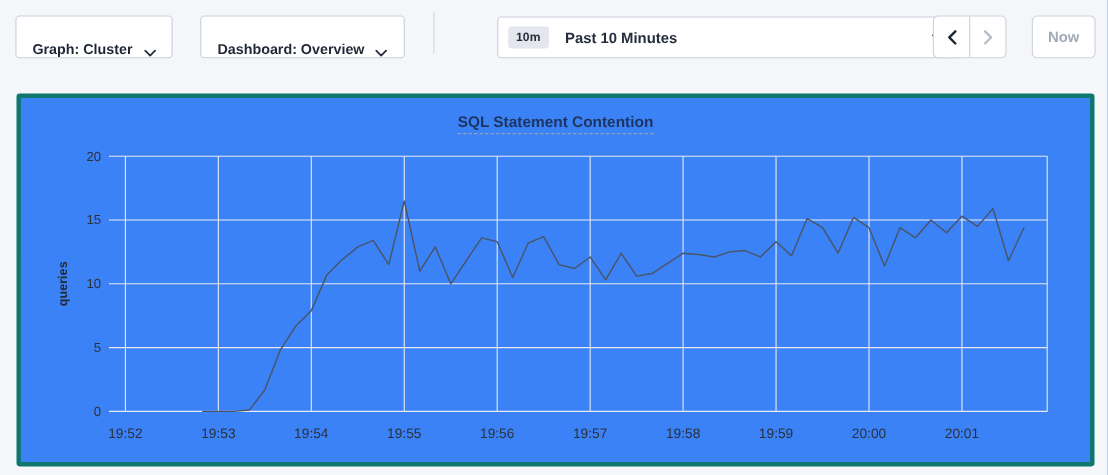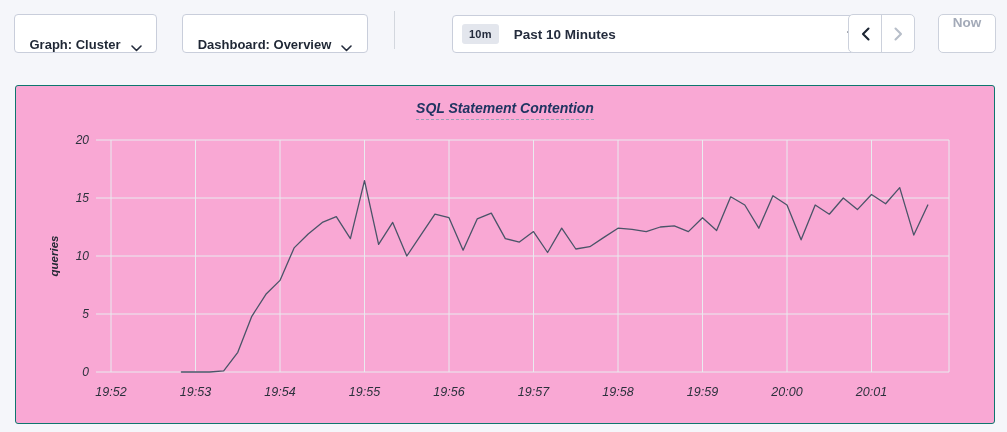--- a/index.html
+++ b/index.html
@@ -35,27 +35,27 @@
   .arrow-group {
     position:absolute; left:848px; top:14px; width:67px; height:39px;
     background:#fff; border:1px solid #ccd1dc; border-radius:5px;
     display:flex;
   }
   .arrow-cell { flex:1; display:flex; align-items:center; justify-content:center; cursor:pointer; }
   .arrow-cell.prev { border-right:1px solid #ccd1dc; }
   .now-btn {
     position:absolute; left:938px; top:14px; width:58px; height:39px;
     background:#fff; border:1px solid #ccd1dc; border-radius:5px;
-    display:flex; justify-content:center;
+    display:flex; align-items:center; justify-content:center;
     font-size:13.5px; font-weight:600; color:#a3aab8; cursor:default;
   }
   
   .card {
     position:absolute; left:15px; top:85px; width:980px; height:339px;
-    background:#f9a8d4; border:1px solid #0f766e; border-radius:3px;font-style:italic;
+    background:#3b82f6; border:4px solid #0f766e; border-radius:3px;
   }
   .card-title-row { padding-top:13px; text-align:center; }
   .card-title {
     display:inline-block; font-size:14px; font-weight:700; color:#1f3561;
     border-bottom:1px dashed #97a1b7; padding-bottom:3px; cursor:pointer;
   }
   .chart-svg { display:block; margin-top:2px; }
   svg text { font-family:"Liberation Sans", sans-serif; }
 </style>
 </head>

